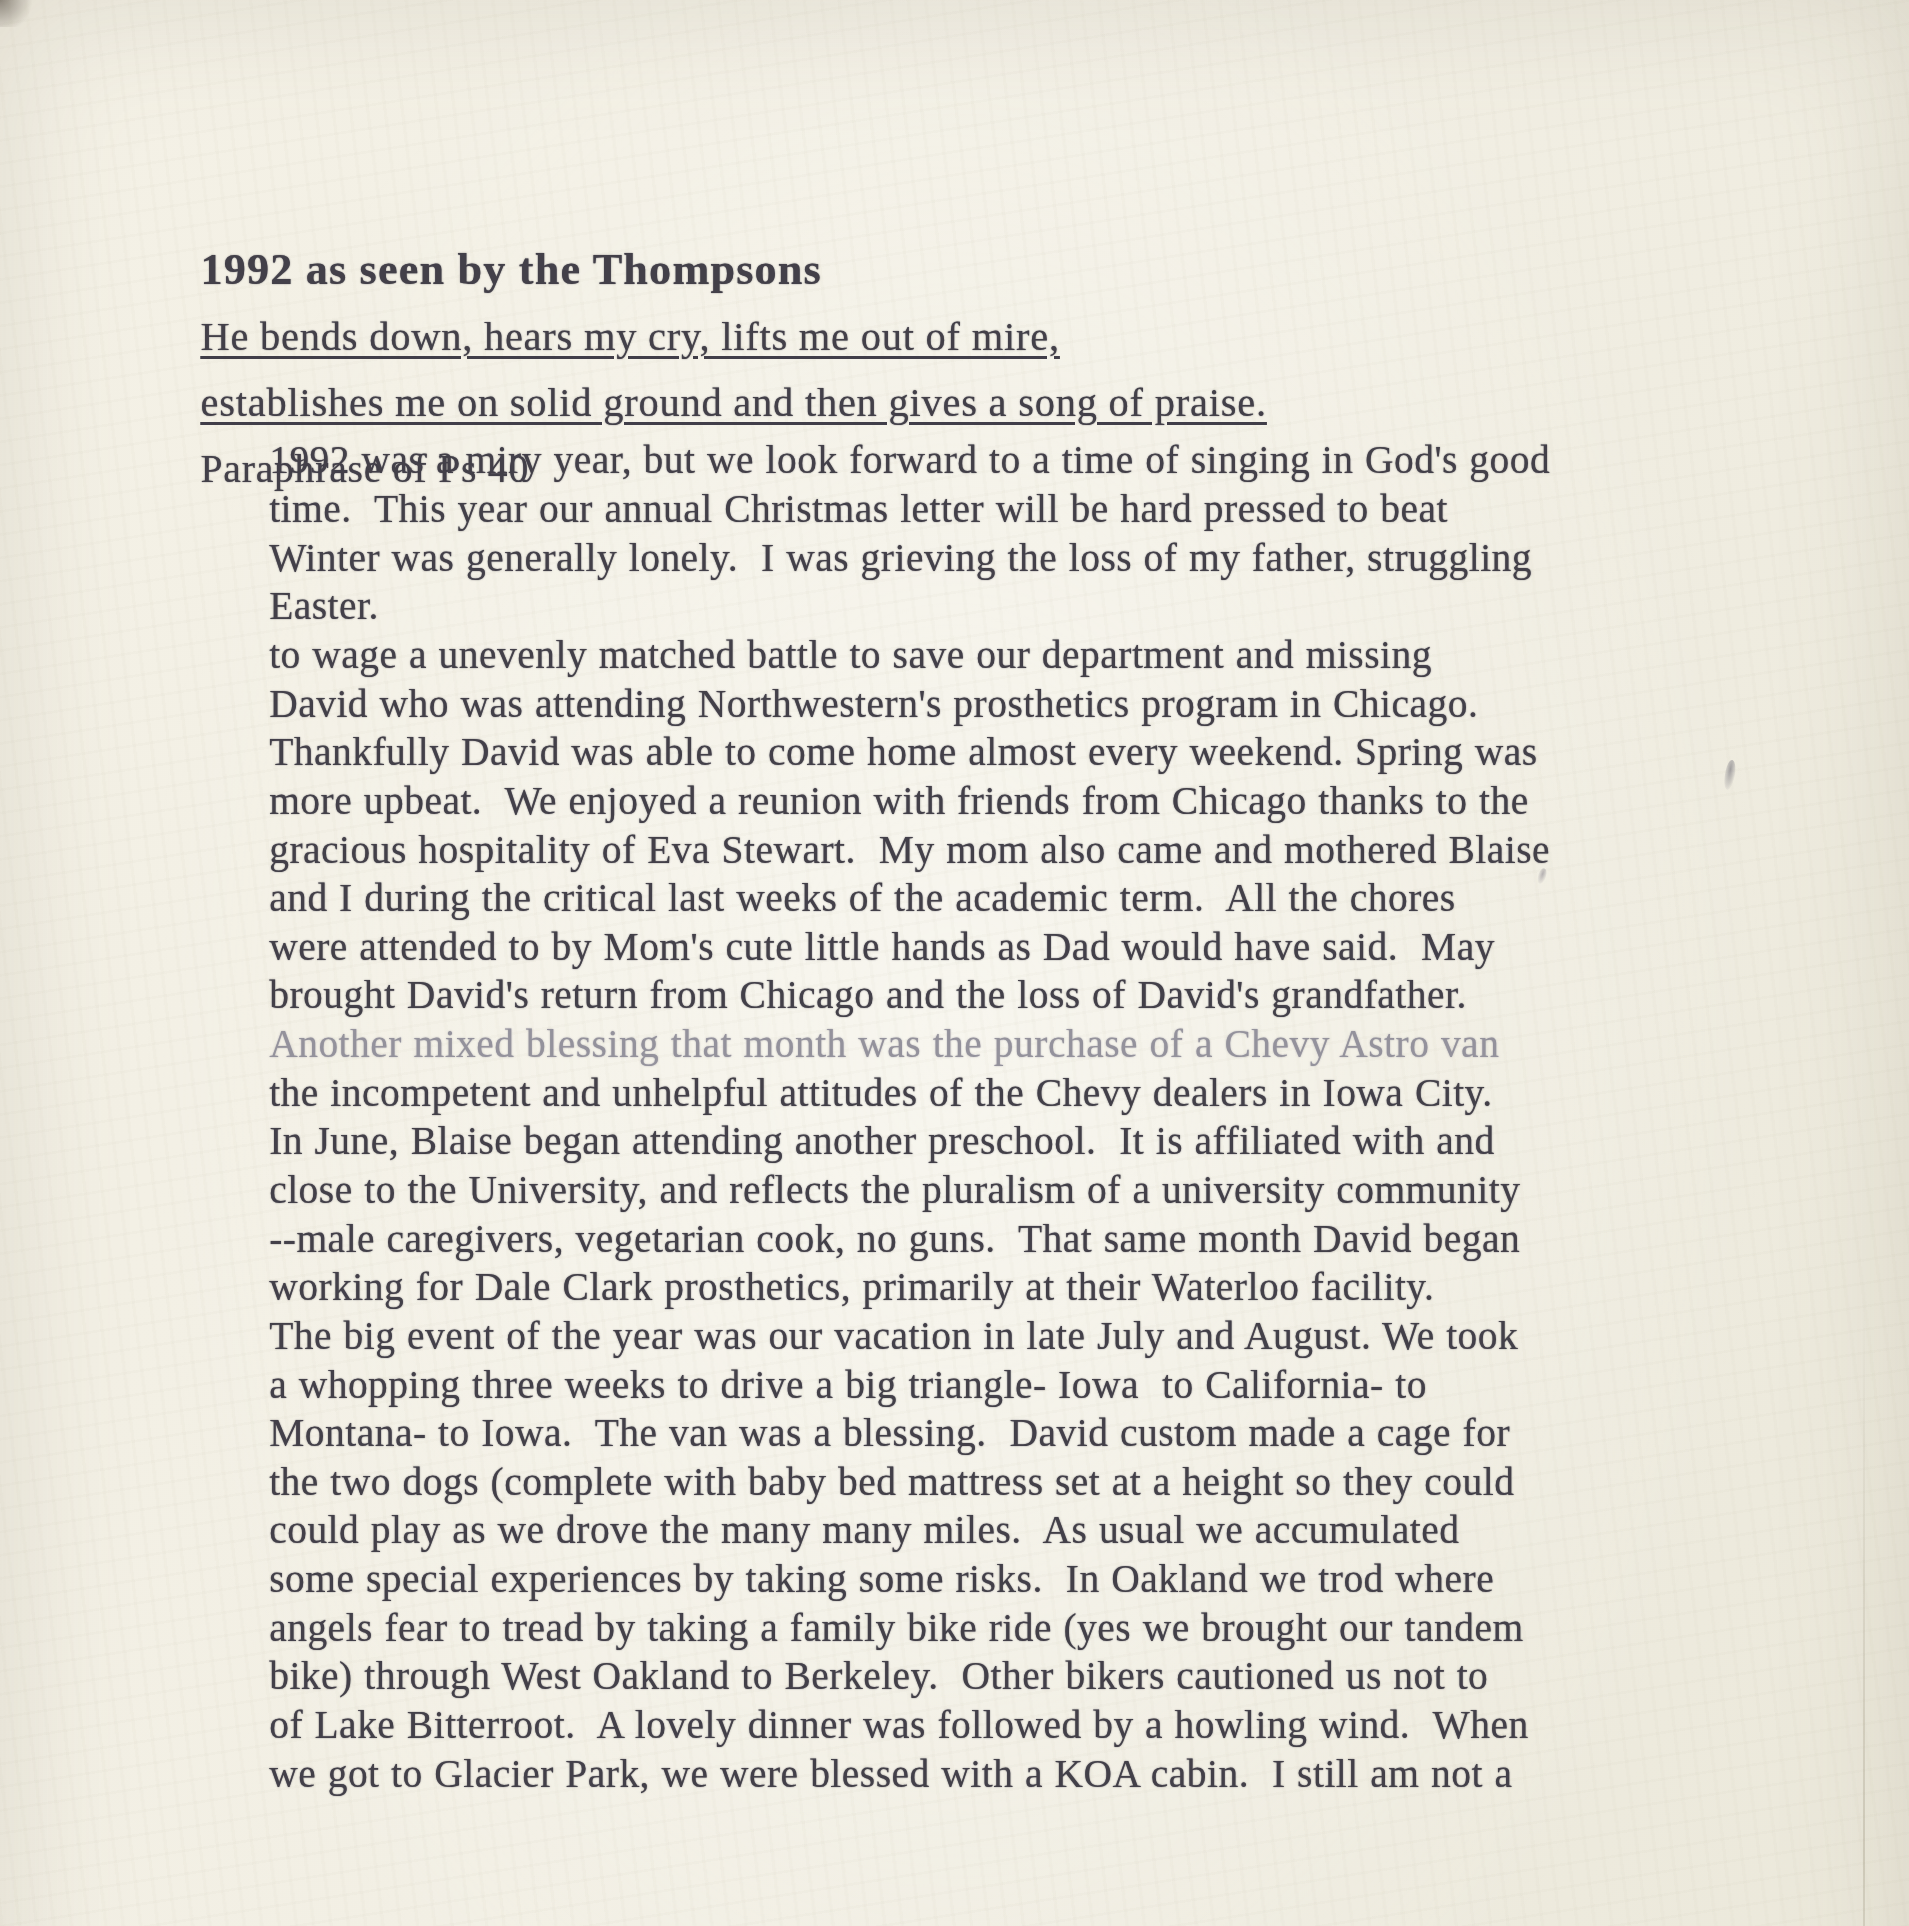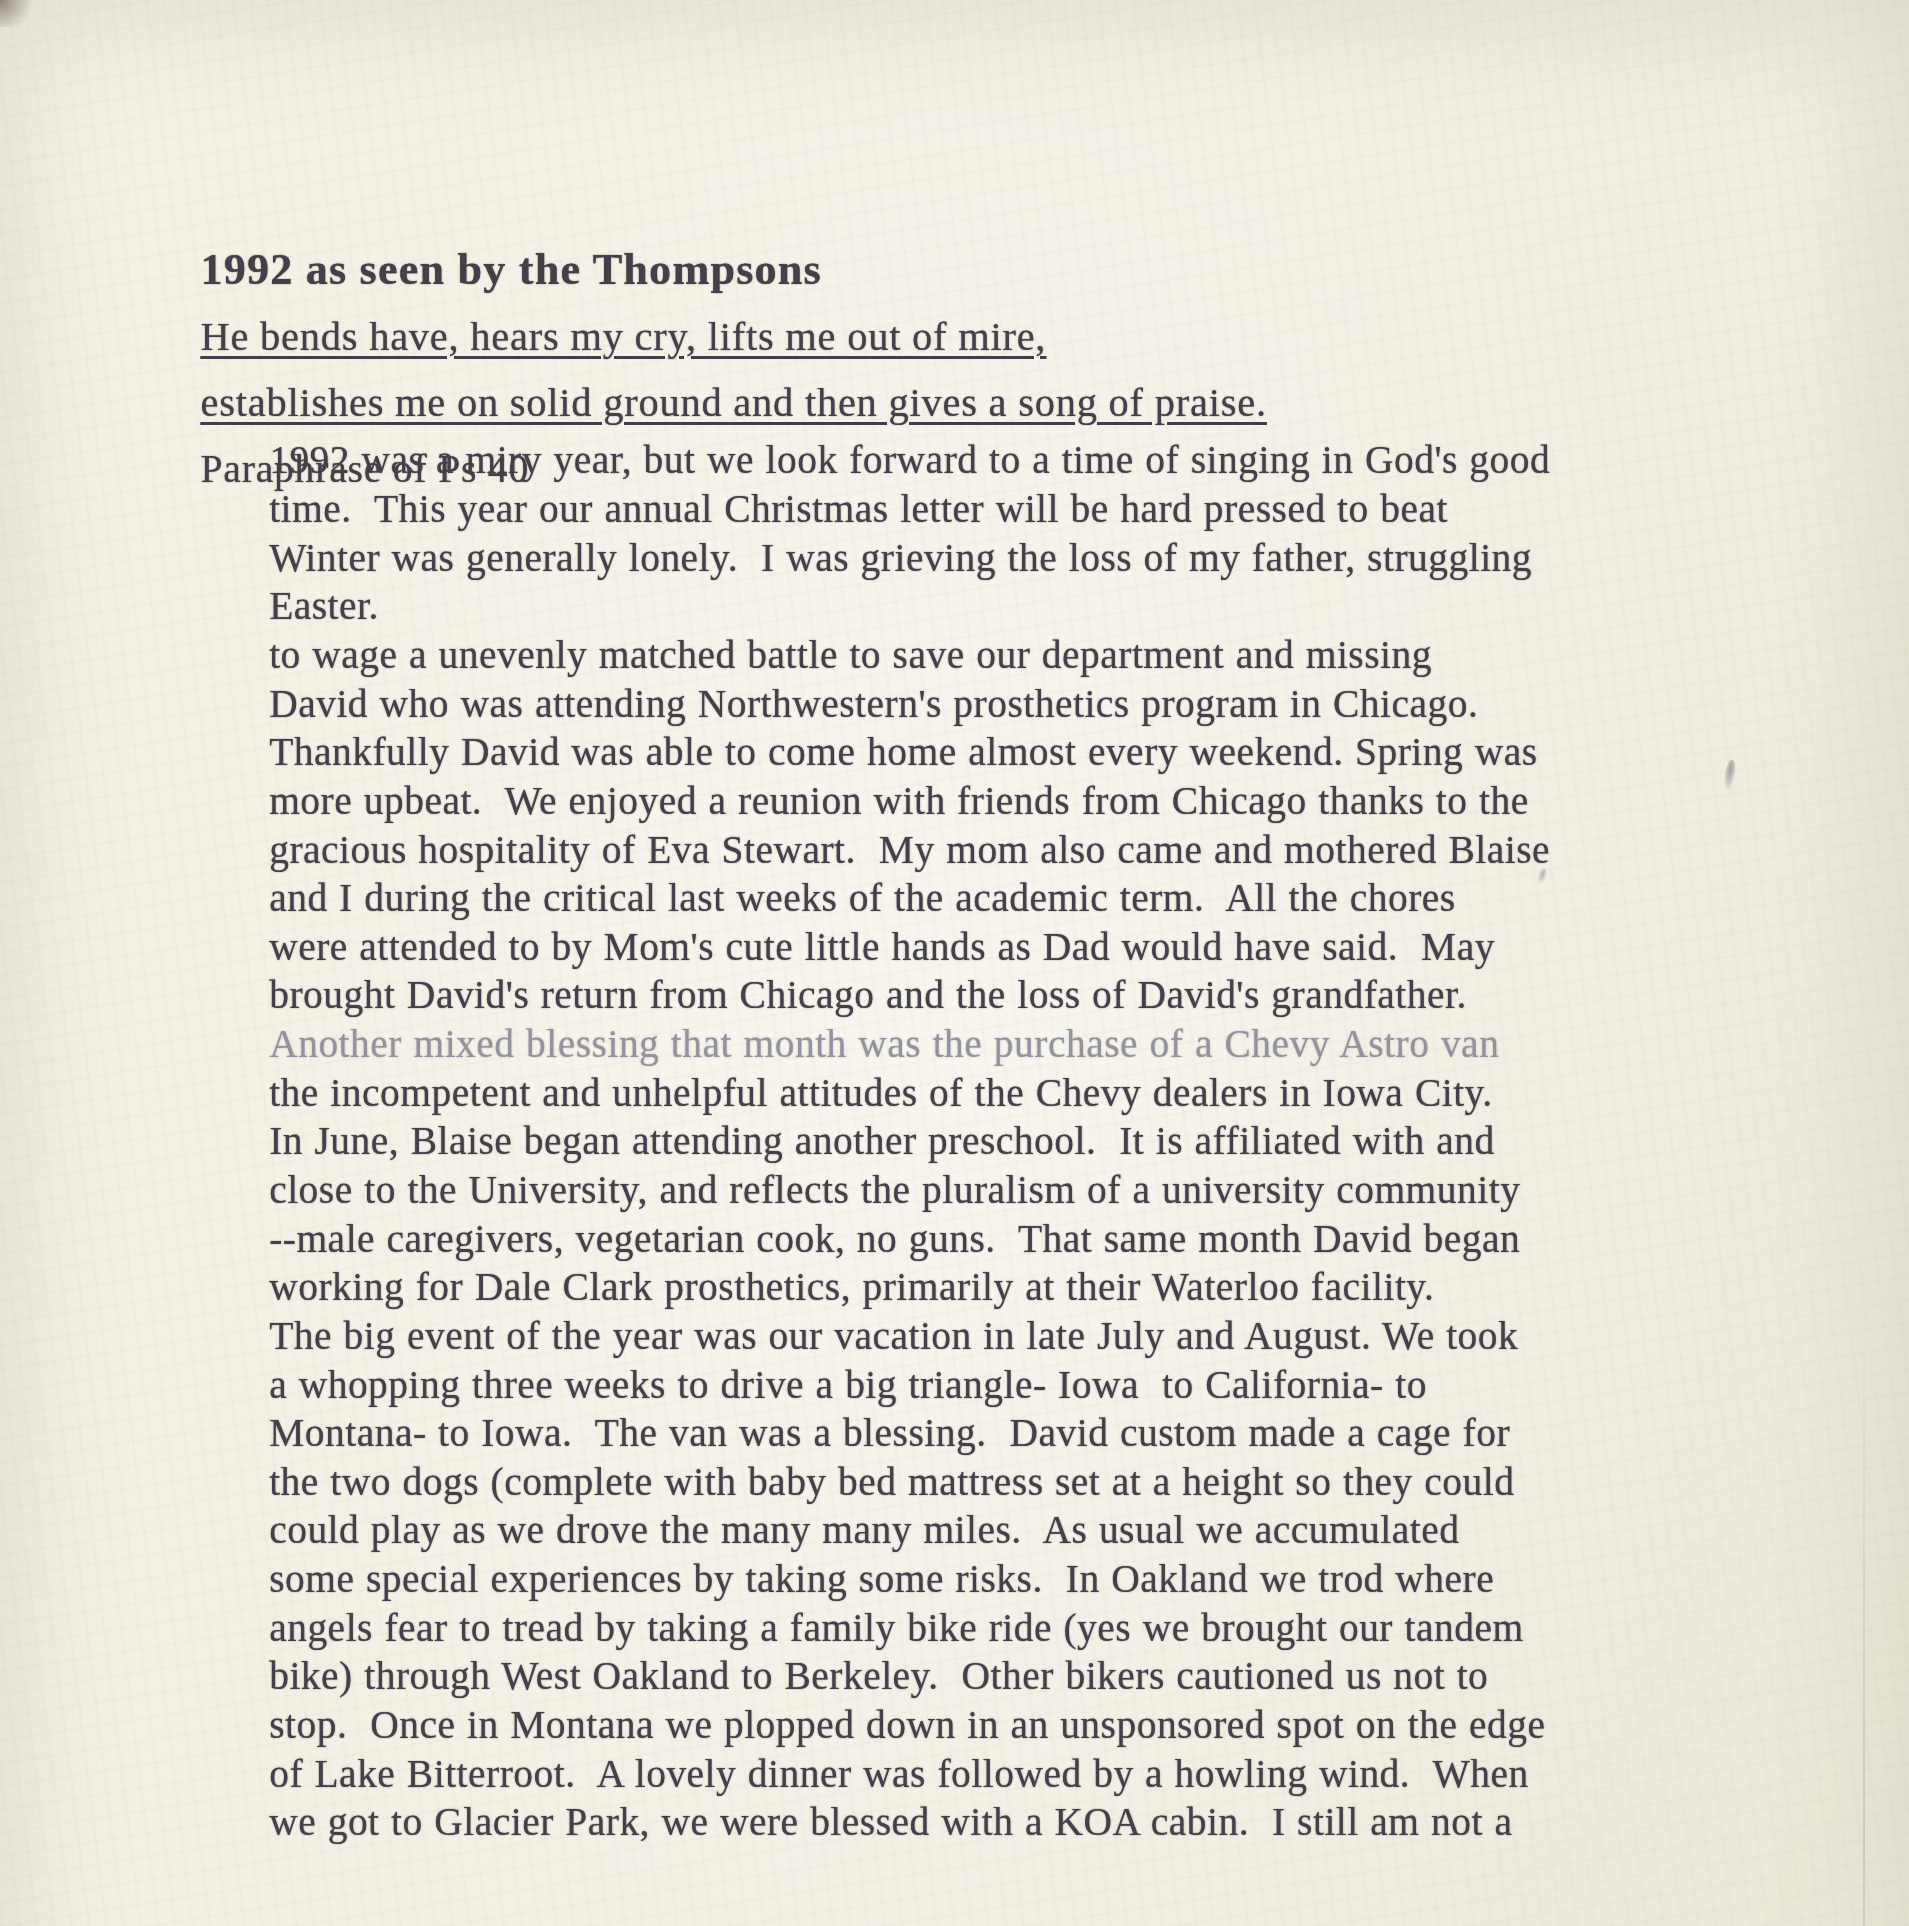--- a/index.html
+++ b/index.html
@@ -128,21 +128,21 @@
   }
 </style>
 </head>
 <body>
 
 <div class="page">
   <div class="corner-shadow"></div>
 
   <div class="header">
     <div class="title">1992 as seen by the Thompsons</div>
-    <div class="quote-line"><span class="underlined">He bends have, hears my cry, lifts me out of mire,</span></div>
+    <div class="quote-line"><span class="underlined">He bends down, hears my cry, lifts me out of mire,</span></div>
     <div class="quote-line"><span class="underlined">establishes me on solid ground and then gives a song of praise.</span></div>
     <div class="attribution">Paraphrase of Ps 40</div>
   </div>
 
   <div class="body-lines">
       <div class="line">1992 was a miry year, but we look forward to a time of singing in God's good</div>
       <div class="line">time.  This year our annual Christmas letter will be hard pressed to beat</div>
       <div class="line">Winter was generally lonely.  I was grieving the loss of my father, struggling</div>
       <div class="line">Easter.</div>
       <div class="line">to wage a unevenly matched battle to save our department and missing</div>
@@ -160,21 +160,20 @@
       <div class="line">--male caregivers, vegetarian cook, no guns.  That same month David began</div>
       <div class="line">working for Dale Clark prosthetics, primarily at their Waterloo facility.</div>
       <div class="line">The big event of the year was our vacation in late July and August. We took</div>
       <div class="line">a whopping three weeks to drive a big triangle- Iowa  to California- to</div>
       <div class="line">Montana- to Iowa.  The van was a blessing.  David custom made a cage for</div>
       <div class="line">the two dogs (complete with baby bed mattress set at a height so they could</div>
       <div class="line">could play as we drove the many many miles.  As usual we accumulated</div>
       <div class="line">some special experiences by taking some risks.  In Oakland we trod where</div>
       <div class="line">angels fear to tread by taking a family bike ride (yes we brought our tandem</div>
       <div class="line">bike) through West Oakland to Berkeley.  Other bikers cautioned us not to</div>
-      <div class="line">stop.  Once in Montana we plopped down in an unsponsored spot on the edge</div>
       <div class="line">of Lake Bitterroot.  A lovely dinner was followed by a howling wind.  When</div>
       <div class="line">we got to Glacier Park, we were blessed with a KOA cabin.  I still am not a</div>
     </div>
 
   <div class="smudge-apostrophe"></div>
   <div class="smudge-comma"></div>
 
   <div class="edge-crease"></div>
 </div>
 

